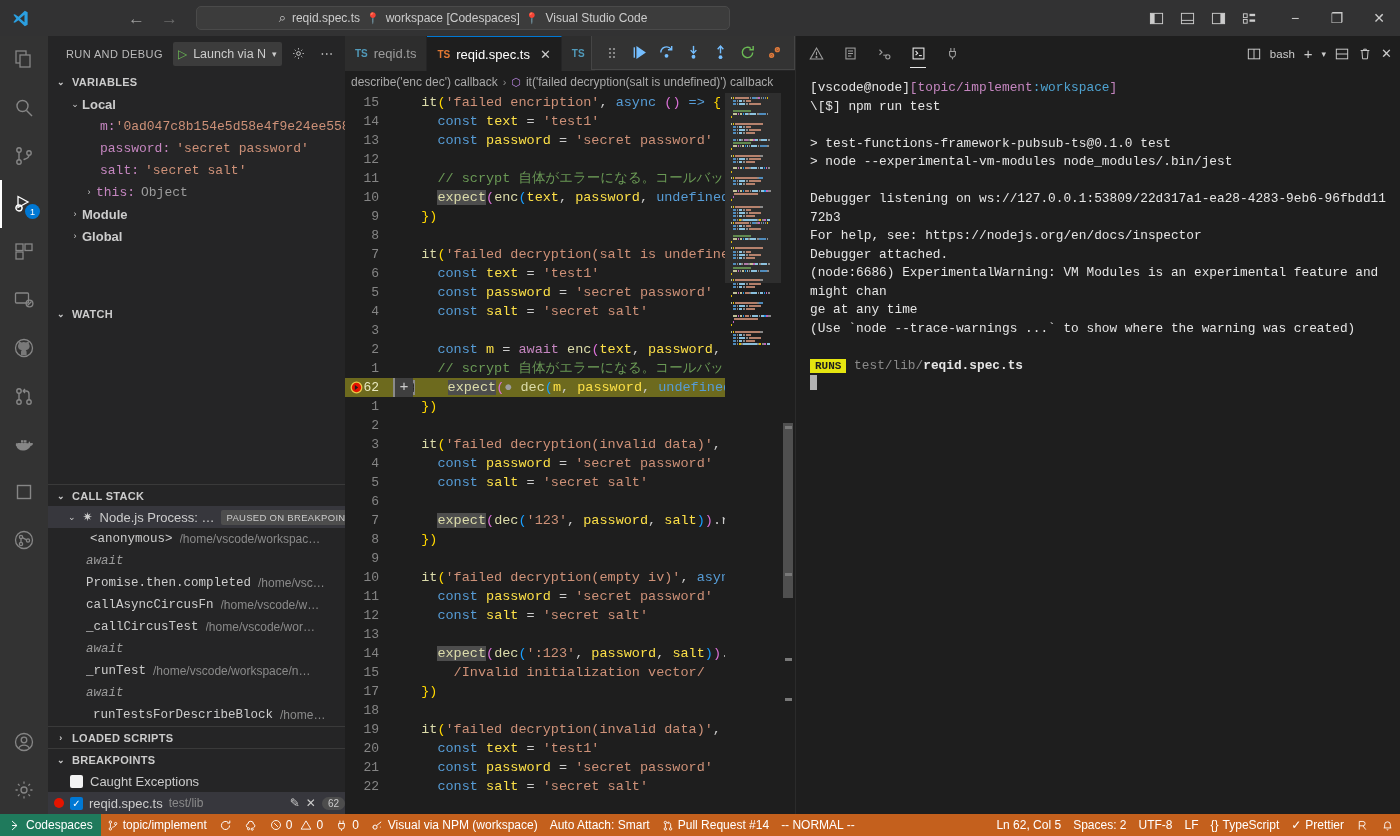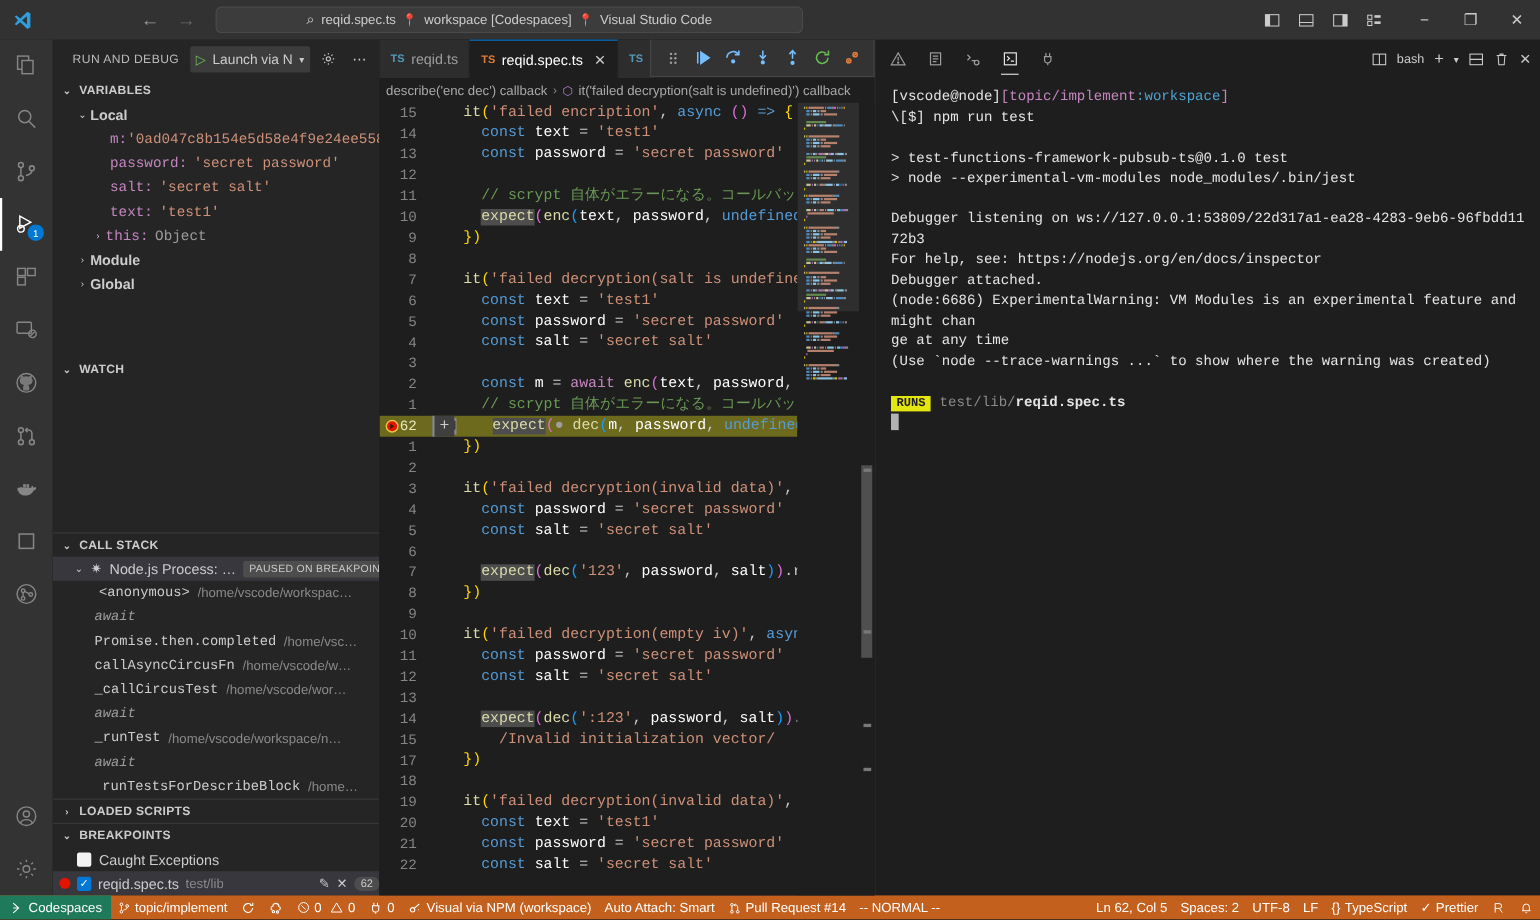--- a/index.html
+++ b/index.html
@@ -184,21 +184,21 @@
     position: absolute; left: 48px; width: 20px; height: 19px; background: #3f3f3f;
     color: #cccccc; display: flex; align-items: center; justify-content: center;
     font-size: 15px; border-left: 2px solid #8a8a8a;
   }
 
   
   .t-kw { color: #569cd6; }
   .t-ctl { color: #c586c0; }
   .t-fn { color: #dcdcaa; }
   .t-str { color: #ce9178; }
-  .t-var { color: #ffffff; }
+  .t-var { color: #fde047; }
   .t-punc { color: #cccccc; }
   .t-par1 { color: #ffd700; }
   .t-par2 { color: #da70d6; }
   .t-par3 { color: #179fff; }
   .t-com { color: #6a9955; }
   .t-hl { background: #4d4d4d; }
   .t-inline-dot { color: #9d9d9d; }
   .t-bpsq { background:#8a8a8a; color:#1e1e1e; padding:0 1px; }
 
   .minimap {
@@ -452,25 +452,20 @@
         </div>
         <div class="tree-row" style="padding-left:52px;">
           <span class="var-name p">password:</span>
           <span style="width:6px"></span>
           <span class="var-val">'secret password'</span>
         </div>
         <div class="tree-row" style="padding-left:52px;">
           <span class="var-name p">salt:</span>
           <span style="width:6px"></span>
           <span class="var-val">'secret salt'</span>
-        </div>
-        <div class="tree-row" style="padding-left:52px;">
-          <span class="var-name p">text:</span>
-          <span style="width:6px"></span>
-          <span class="var-val">'test1'</span>
         </div>
         <div class="tree-row" style="padding-left:34px;">
           <span class="twisty" style="font-family:'Liberation Sans',sans-serif;">›</span>
           <span class="var-name p">this:</span>
           <span style="width:6px"></span>
           <span class="var-val obj">Object</span>
         </div>
         <div class="tree-row sans" style="padding-left:20px;">
           <span class="twisty">›</span>
           <span class="bold13">Module</span>

